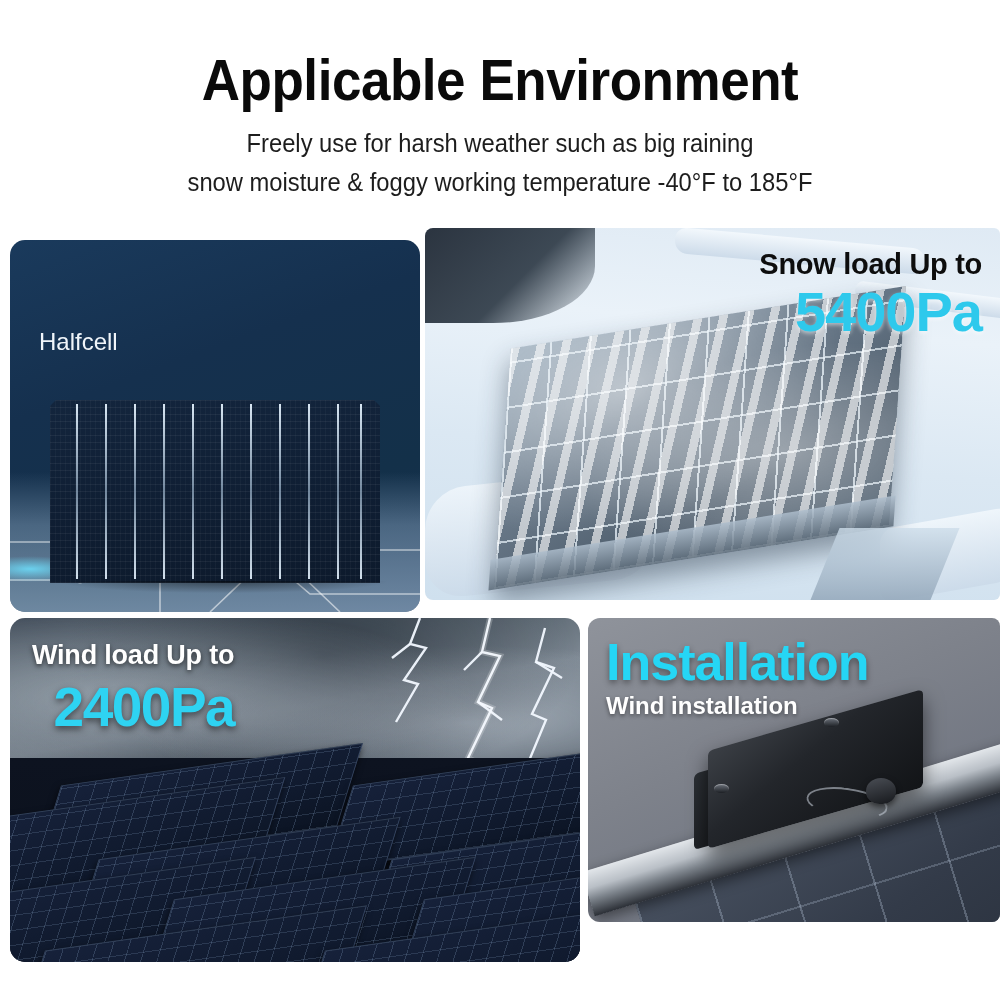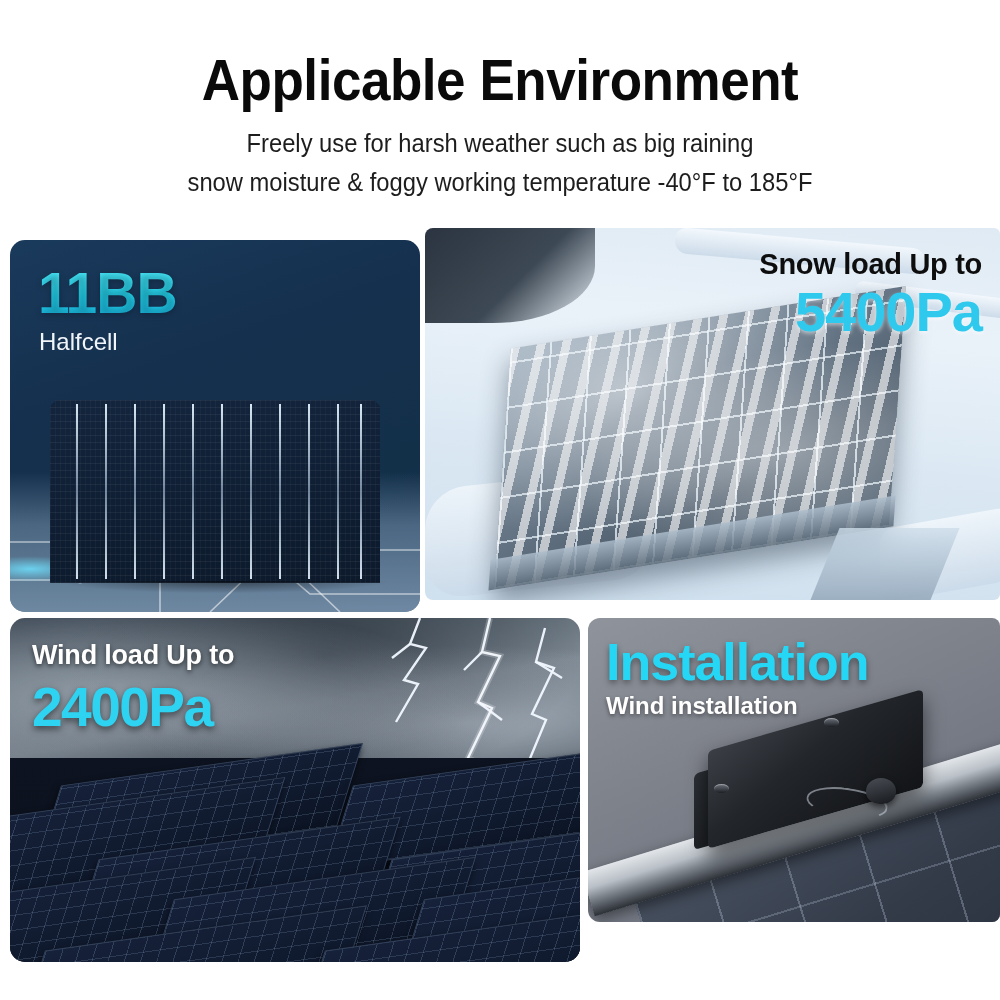--- a/index.html
+++ b/index.html
@@ -20,21 +20,21 @@
     position:absolute;left:0;width:1000px;color:#1d1d1d;font-weight:400;
     font-size:25px;line-height:32px;transform:scaleX(0.95);transform-origin:50% 50%;
   }
   .sub1{top:127px;}
   .sub2{top:166px;}
 
   
   .card{position:absolute;overflow:hidden;}
   #card-halfcell{left:10px;top:240px;width:410px;height:372px;border-radius:15px;}
   #card-snow    {left:425px;top:228px;width:575px;height:372px;border-radius:8px 6px 6px 8px;}
-  #card-wind    {left:10px;top:618px;width:570px;height:344px;border-radius:15px 15px 15px 15px;}
+  #card-wind    {left:10px;top:618px;width:570px;height:344px;border-radius:15px 15px 15px 15px;text-align:right;}
   #card-install {left:588px;top:618px;width:412px;height:304px;border-radius:12px 8px 8px 12px;}
 
   
   .hc-bg{position:absolute;inset:0;background:linear-gradient(160deg,#1a3a5c 0%,#15304e 35%,#133049 70%,#16304f 100%);}
   .hc-tech{position:absolute;left:0;bottom:0;width:100%;height:140px;
            background:linear-gradient(180deg,rgba(150,178,205,0) 0%,rgba(150,178,205,.42) 38%,rgba(165,190,214,.62) 100%);}
   .hc-tech svg{position:absolute;left:0;bottom:0;width:100%;height:140px;}
   .hc-glow{position:absolute;left:-40px;bottom:30px;width:120px;height:26px;border-radius:50%;
            background:radial-gradient(ellipse at center,rgba(110,225,255,.85),rgba(110,225,255,0) 70%);}
   .hc-title{position:absolute;left:28px;top:24px;font-size:57px;line-height:58px;font-weight:800;
@@ -180,21 +180,20 @@
         <div class="busbar" style="left:171px"></div>
         <div class="busbar" style="left:200px"></div>
         <div class="busbar" style="left:229px"></div>
         <div class="busbar" style="left:258px"></div>
         <div class="busbar" style="left:287px"></div>
         <div class="busbar" style="left:310px"></div>
       </div>
       <div class="cell-shadow"></div>
     </div>
 
-    <div class="hc-title">11BB</div>
     <div class="hc-sub">Halfcell</div>
   </div>
 
   <div class="card" id="card-snow">
     <div class="snow-bg"></div>
     <div class="snow-dark"></div>
     <div class="snow-ridge" style="left:250px;top:10px;width:250px;height:26px;transform:skewY(5deg);border-radius:12px;"></div>
     <div class="snow-ridge" style="left:430px;top:62px;width:160px;height:20px;transform:skewY(7deg);border-radius:10px;"></div>
     <div class="snow-ridge" style="left:0px;top:250px;width:230px;height:110px;transform:skewY(-6deg);border-radius:40px;opacity:.75;"></div>
     <div class="snow-ridge" style="left:455px;top:290px;width:130px;height:74px;transform:skewY(-10deg);border-radius:14px;opacity:.8;"></div>

